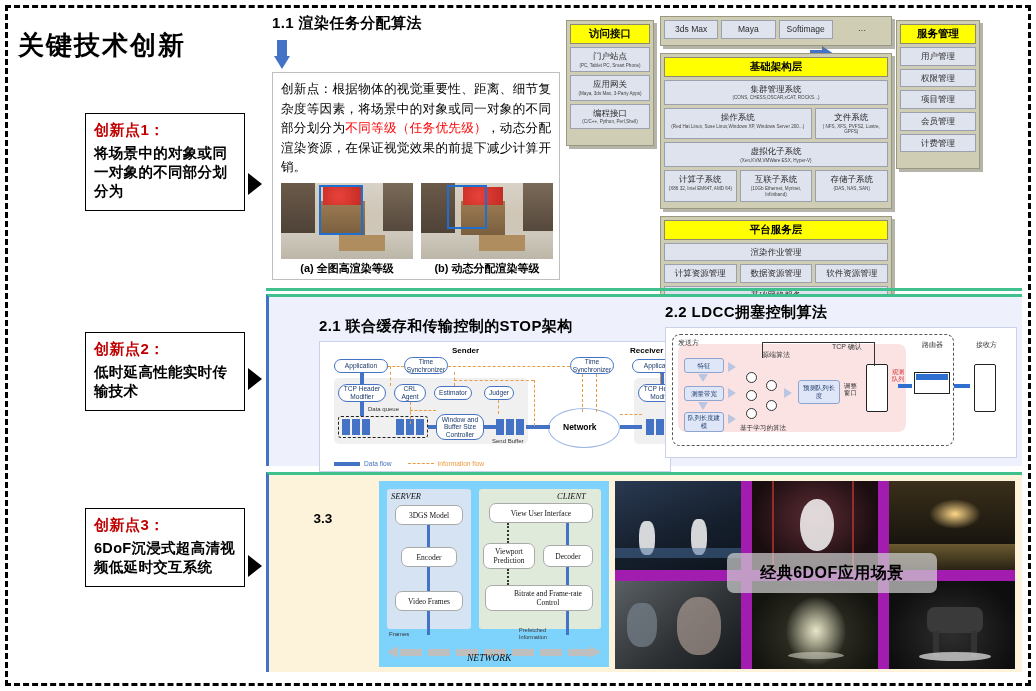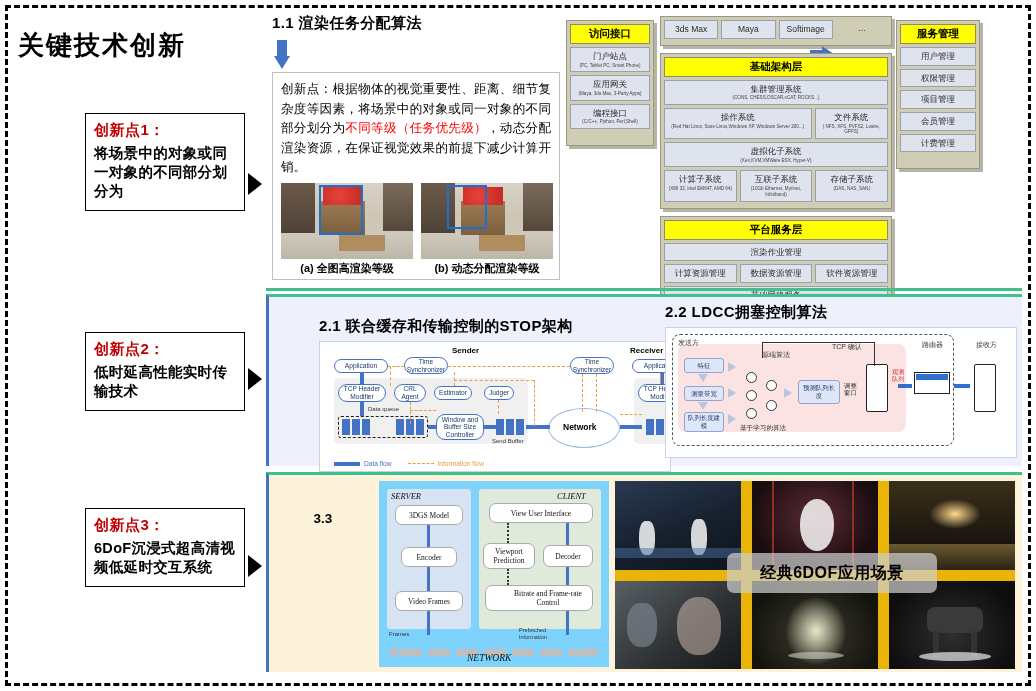--- a/index.html
+++ b/index.html
@@ -187,21 +187,21 @@
   .netband { position:absolute; left:8px; bottom:8px; width:214px; height:13px; }
   .netband .seg { position:absolute; top:3px; height:7px; background:#bfbfbf; }
   .netband .lft { position:absolute; left:0; top:0; width:0;height:0;
     border-top:6.5px solid transparent; border-bottom:6.5px solid transparent;
     border-right:11px solid #bfbfbf; }
   .netband .rgt { position:absolute; right:0; top:0; width:0;height:0;
     border-top:6.5px solid transparent; border-bottom:6.5px solid transparent;
     border-left:11px solid #bfbfbf; }
 
   .collage { position:absolute; left:346px; top:6px; width:400px; height:188px;
-             background:#eab308; overflow:hidden; display:grid;
+             background:#a21caf; overflow:hidden; display:grid;
              grid-template-columns: 1fr 1fr 1fr; grid-template-rows: 1fr 1fr; gap:11px; }
   .tile { position:relative; overflow:hidden; }
   .t-fence { background:linear-gradient(160deg,#2a3a52 0%,#16202e 55%,#0d141d 100%); }
   .t-dance { background:radial-gradient(ellipse at 50% 40%, #5b2b33 0%, #1a0d10 70%); }
   .t-hall  { background:linear-gradient(180deg,#3a2f1a 0%,#1d1810 60%,#0c0a07 100%); }
   .t-vr    { background:linear-gradient(140deg,#5a5f63 0%,#2c3033 60%,#15181a 100%); }
   .t-cake  { background:radial-gradient(ellipse at 50% 60%, #3b3b2e 0%, #14140f 75%); }
   .t-horse { background:radial-gradient(ellipse at 50% 60%, #2e2e2e 0%, #0e0e0e 75%); }
   .tile .fig { position:absolute; background:rgba(255,255,255,.82); border-radius:40%; }
   .tile .glow{ position:absolute; border-radius:50%; }

